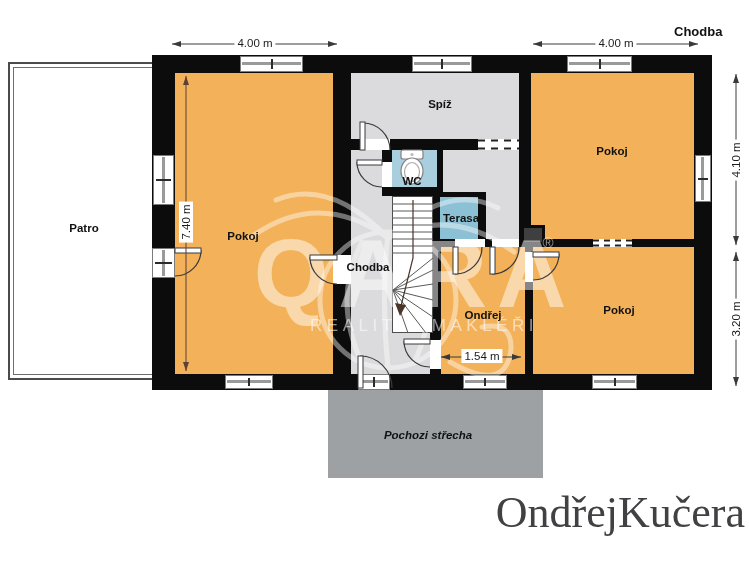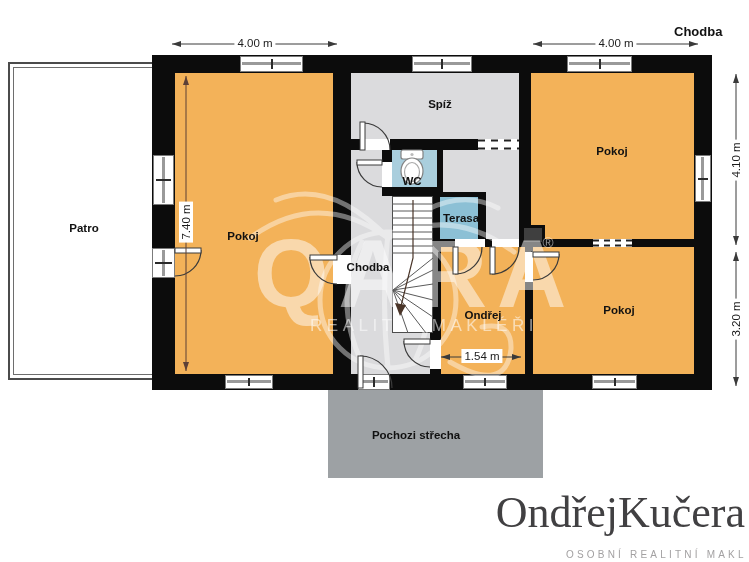--- a/index.html
+++ b/index.html
@@ -220,25 +220,24 @@
 
   <div class="rlabel" style="left:84px;top:228px;">Patro</div>
   <div class="rlabel" style="left:243px;top:236px;">Pokoj</div>
   <div class="rlabel" style="left:440px;top:104px;">Spíž</div>
   <div class="rlabel" style="left:612px;top:151px;">Pokoj</div>
   <div class="rlabel" style="left:412px;top:181px;">WC</div>
   <div class="rlabel" style="left:461px;top:218px;">Terasa</div>
   <div class="rlabel" style="left:368px;top:267px;">Chodba</div>
   <div class="rlabel" style="left:483px;top:315px;">Ondřej</div>
   <div class="rlabel" style="left:619px;top:310px;">Pokoj</div>
-  <div class="rlabel" style="left:416px;top:435px;">Pochozi střecha</div>
+  <div class="rlabel" style="left:428px;top:435px;font-style:italic;">Pochozi střecha</div>
 
   <div class="dlabel" style="left:255px;top:43px;">4.00 m</div>
   <div class="dlabel" style="left:616px;top:43px;">4.00 m</div>
   <div class="dlabel vert" style="left:736px;top:160px;">4.10 m</div>
   <div class="dlabel vert" style="left:736px;top:319px;">3.20 m</div>
   <div class="dlabel vert" style="left:186px;top:222px;">7.40 m</div>
   <div class="dlabel" style="left:482px;top:356px;">1.54 m</div>
 
   <div class="logo-name"><span>Ondřej</span><span>Kučera</span></div>
-  <div class="logo-tag">OSOBNÍ REALITNÍ MAKL</div>
 
 </div>
 
 </body></html>

